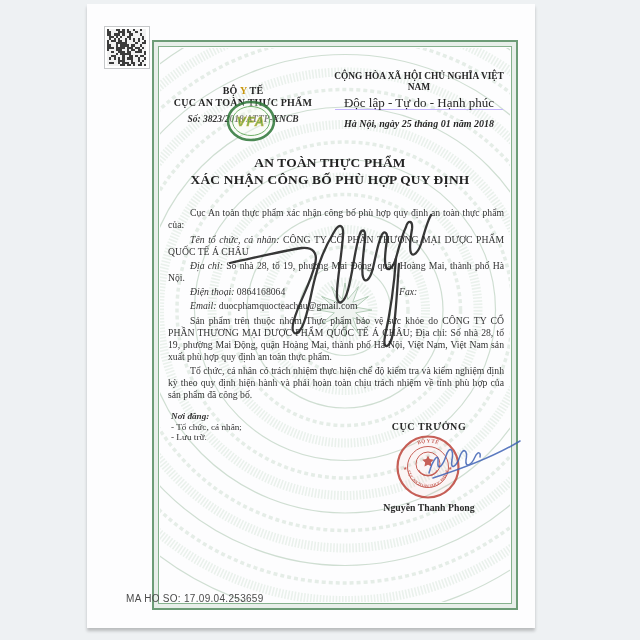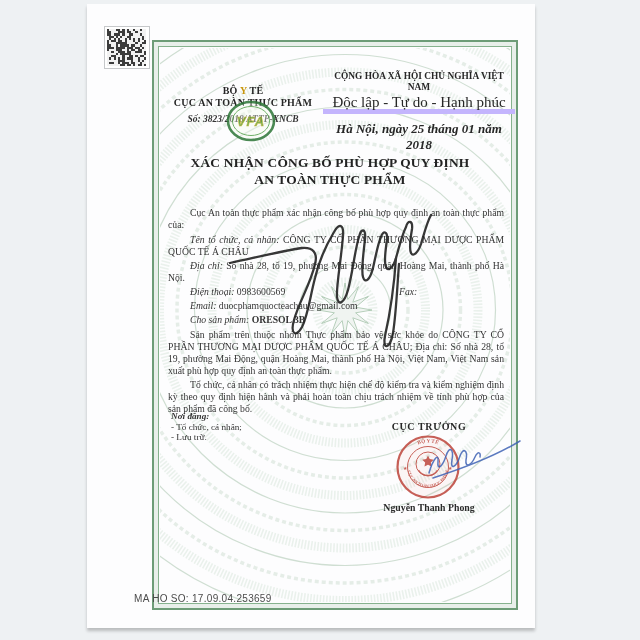--- a/index.html
+++ b/index.html
@@ -28,23 +28,23 @@
   .abs{position:absolute;}
   .ctr{text-align:center;}
 
   
   .hl{left:76px;top:81px;width:160px;color:#272727;}
   .hl .line{font-weight:bold;font-size:10px;line-height:12px;letter-spacing:.2px;}
   .y-accent{color:#c8960c;}
   .so-line{left:76px;top:110px;width:160px;font-style:italic;font-weight:600;font-size:9.5px;color:#333;}
   .hr{left:236px;top:67px;width:192px;color:#272727;}
   .hr .country{font-weight:bold;font-size:9.4px;line-height:11px;}
-  .hr .motto{display:inline-block;font-size:15px;line-height:11px;margin-top:1px;
-             border-bottom:5px solid #c4b5fd;padding:0 9px 1px;}
-  .hr .dateline{font-weight:bold;font-style:italic;font-size:13px;margin-top:7px;}
+  .hr .motto{display:inline-block;font-size:13px;line-height:11px;margin-top:1px;
+             border-bottom:1px solid #c4b5fd;padding:0 9px 1px;}
+  .hr .dateline{font-weight:bold;font-style:italic;font-size:10px;margin-top:7px;}
 
   
   .title{left:98px;top:151px;width:290px;font-weight:bold;font-size:13.4px;line-height:16.5px;
          color:#232323;letter-spacing:.2px;}
 
   
   .body{left:81px;top:203px;width:336px;font-size:9.7px;line-height:12px;color:#343434;
         text-align:justify;}
   .body p{margin:0;text-indent:22px;}
   .lbl{font-style:italic;margin-top:48px;}
@@ -52,21 +52,21 @@
   .p-rel{position:relative;}
   .fax{position:absolute;left:209px;top:0;font-style:italic;}
   .bold{font-weight:bold;}
 
   
   .recip{left:84px;top:407px;width:150px;font-size:9.2px;line-height:10.5px;color:#333;}
   .recip .head{font-weight:bold;font-style:italic;}
   .sig-title{left:262px;top:417px;width:160px;font-weight:bold;font-size:10px;letter-spacing:.6px;color:#272727;}
   .sig-name{left:262px;top:498px;width:160px;font-weight:bold;font-size:9.8px;color:#2c2c2c;}
 
-  .file-code{left:47px;top:589px;font-family:"Liberation Sans","DejaVu Sans",sans-serif;
+  .file-code{left:39px;top:589px;font-family:"Liberation Sans","DejaVu Sans",sans-serif;
              font-size:10px;color:#4b4b4b;letter-spacing:.3px;z-index:6;}
 
   .overlay{position:absolute;inset:0;z-index:3;pointer-events:none;}
 </style>
 </head>
 <body>
 
 <div id="stage">
   <div class="paper">
 
@@ -424,31 +424,30 @@
         <span>3823/2018/ATTP-XNCB</span>
       </div>
 
       <div class="abs hr ctr">
         <div class="country">CỘNG HÒA XÃ HỘI CHỦ NGHĨA VIỆT NAM</div>
         <div><span class="motto">Độc lập - Tự do - Hạnh phúc</span></div>
         <div class="dateline">Hà Nội, ngày 25 tháng 01 năm 2018</div>
       </div>
 
       <div class="abs title ctr">
+        <div>AN TOÀN THỰC PHẨM</div>
         <div>XÁC NHẬN CÔNG BỐ PHÙ HỢP QUY ĐỊNH</div>
-        <div>AN TOÀN THỰC PHẨM</div>
       </div>
 
       <div class="abs body">
         <p>Cục An toàn thực phẩm xác nhận công bố phù hợp quy định an toàn thực phẩm của:</p>
         <p class="mt3"><span class="lbl">Tên tổ chức, cá nhân:</span> <span>CÔNG TY CỔ PHẦN THƯƠNG MẠI DƯỢC PHẨM QUỐC TẾ Á CHÂU</span></p>
         <p class="mt2"><span class="lbl">Địa chỉ:</span> <span>Số nhà 28, tổ 19, phường Mai Động, quận Hoàng Mai, thành phố Hà Nội.</span></p>
-        <p class="mt2 p-rel"><span class="lbl">Điện thoại:</span> <span>0983600569</span><span class="fax">Fax:</span></p>
+        <p class="mt2 p-rel"><span class="lbl">Điện thoại:</span> <span>0864168064</span><span class="fax">Fax:</span></p>
         <p class="mt2"><span class="lbl">Email:</span> <span>duocphamquocteachau@gmail.com</span></p>
-        <p class="mt2"><span class="lbl">Cho sản phẩm:</span> <span class="bold">ORESOL 3B</span></p>
         <p class="mt3">Sản phẩm trên thuộc nhóm Thực phẩm bảo vệ sức khỏe do CÔNG TY CỔ PHẦN THƯƠNG MẠI DƯỢC PHẨM QUỐC TẾ Á CHÂU; Địa chỉ: Số nhà 28, tổ 19, phường Mai Động, quận Hoàng Mai, thành phố Hà Nội, Việt Nam, Việt Nam sản xuất phù hợp quy định an toàn thực phẩm.</p>
         <p class="mt2">Tổ chức, cá nhân có trách nhiệm thực hiện chế độ kiểm tra và kiểm nghiệm định kỳ theo quy định hiện hành và phải hoàn toàn chịu trách nhiệm về tính phù hợp của sản phẩm đã công bố.</p>
       </div>
 
       <div class="abs recip">
         <div class="head">Nơi đăng:</div>
         <div>- Tổ chức, cá nhân;</div>
         <div>- Lưu trữ.</div>
       </div>
 

